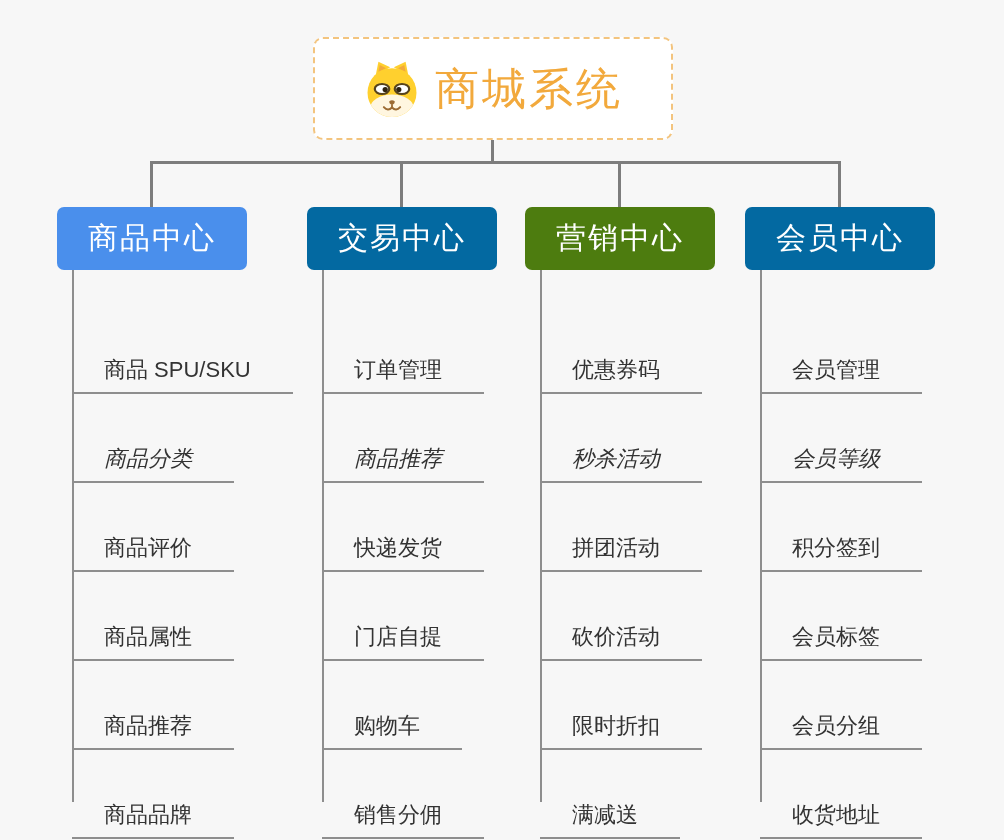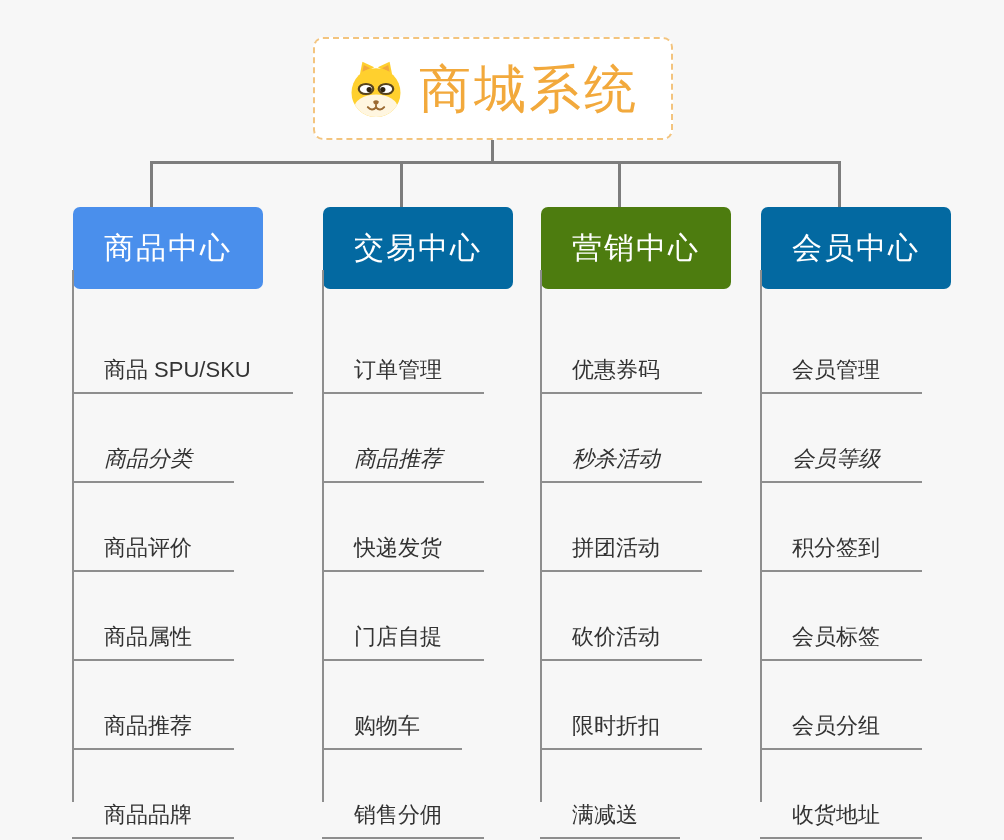--- a/index.html
+++ b/index.html
@@ -24,39 +24,39 @@
     background:#ffffff;
     border:2px dashed #f3c47e;
     border-radius:10px;
     display:flex;
     align-items:center;
     justify-content:center;
     gap:14px;
   }
   .root-title{
     color:#f2a93c;
-    font-size:52px;
+    font-size:44px;
     letter-spacing:3px;
     line-height:1;
     white-space:nowrap;
   }
   .doge{width:58px;height:58px;display:block;}
 
   
   .connector{
     position:absolute;
     background:#7d7d7d;
   }
 
   
   .column{position:absolute;top:207px;width:260px;}
   .branch-node{
     position:absolute;
-    left:16px; top:0;
-    width:190px; height:82px;
+    left:0; top:0;
+    width:190px; height:63px;
     border-radius:7px;
     display:flex;
     align-items:center;
     justify-content:center;
     color:#ffffff;
     font-size:30px;
     letter-spacing:2px;
     white-space:nowrap;
     cursor:default;
   }

